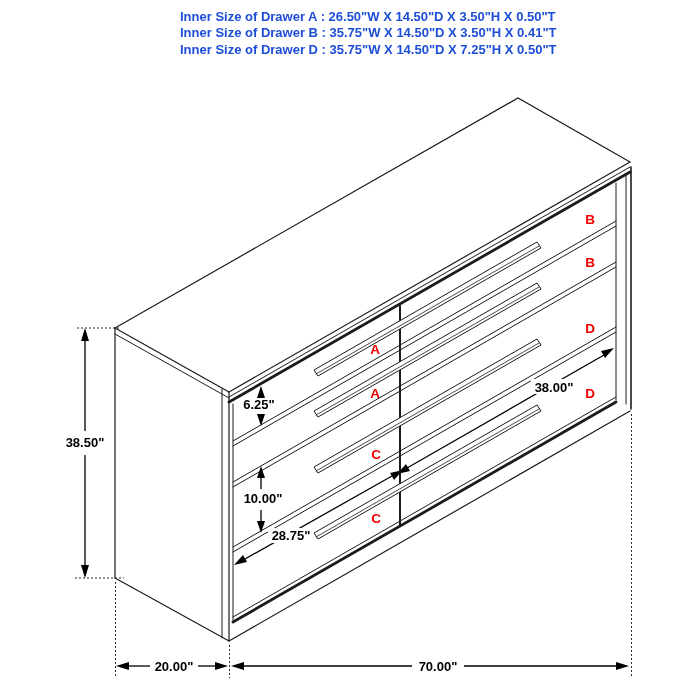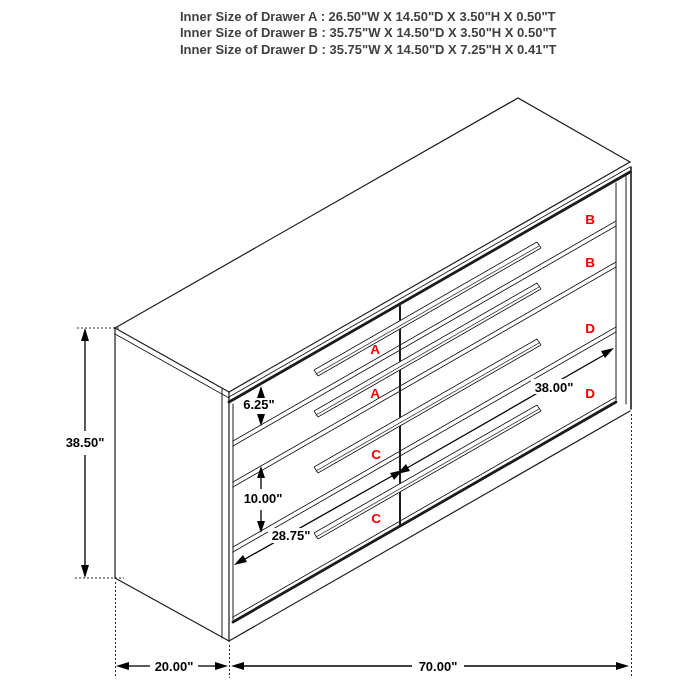--- a/index.html
+++ b/index.html
@@ -2,21 +2,21 @@
 <html><head>
 <meta charset="utf-8">
 <style>
   html,body{margin:0;padding:0;background:#fff;}
   .canvas{
     position:relative;width:700px;height:700px;background:#ffffff;overflow:hidden;
     font-family:"Liberation Sans", sans-serif;
   }
   .title-block{
     position:absolute;left:180px;top:9px;
-    font-weight:bold;font-size:13px;line-height:16.4px;color:#404040;
+    font-weight:bold;font-size:13px;line-height:16.4px;color:#1d4ed8;
     white-space:nowrap;
   }
   svg.drawing{position:absolute;left:0;top:0;}
   .ln{stroke:#1c1c1c;fill:none;stroke-width:1.2;stroke-linecap:round;}
   .thick{stroke-width:2.8;}
   .thin{stroke-width:1;}
   .dim{stroke:#000;fill:none;stroke-width:1.3;}
   .dot{stroke:#2a2a2a;fill:none;stroke-width:1;stroke-dasharray:2 2;}
   .arr{fill:#000;stroke:none;}
   .handle{fill:#ffffff;stroke:#1c1c1c;stroke-width:1;}
@@ -24,22 +24,22 @@
   .dim-text{font:bold 13px "Liberation Sans", sans-serif;fill:#000;text-anchor:middle;}
   .red-text{font:bold 13.5px "Liberation Sans", sans-serif;text-anchor:middle;}
 </style>
 </head>
 <body>
 
 <div class="canvas">
 
   <div class="title-block">
     <div>Inner Size of Drawer A : 26.50"W X 14.50"D X 3.50"H X 0.50"T</div>
-    <div>Inner Size of Drawer B : 35.75"W X 14.50"D X 3.50"H X 0.50"T</div>
-    <div>Inner Size of Drawer D : 35.75"W X 14.50"D X 7.25"H X 0.41"T</div>
+    <div>Inner Size of Drawer B : 35.75"W X 14.50"D X 3.50"H X 0.41"T</div>
+    <div>Inner Size of Drawer D : 35.75"W X 14.50"D X 7.25"H X 0.50"T</div>
   </div>
 
   <svg class="drawing" width="700" height="700" viewBox="0 0 700 700">
 
     <g>
 
       <path class="ln" d="M115,328 L518,98 L630,162"></path>
       <path class="ln" d="M115,328 L229,392"></path>
       <path class="ln thin" d="M115,334 L229,398"></path>
       <path class="ln" d="M229,392 L630,162"></path>

